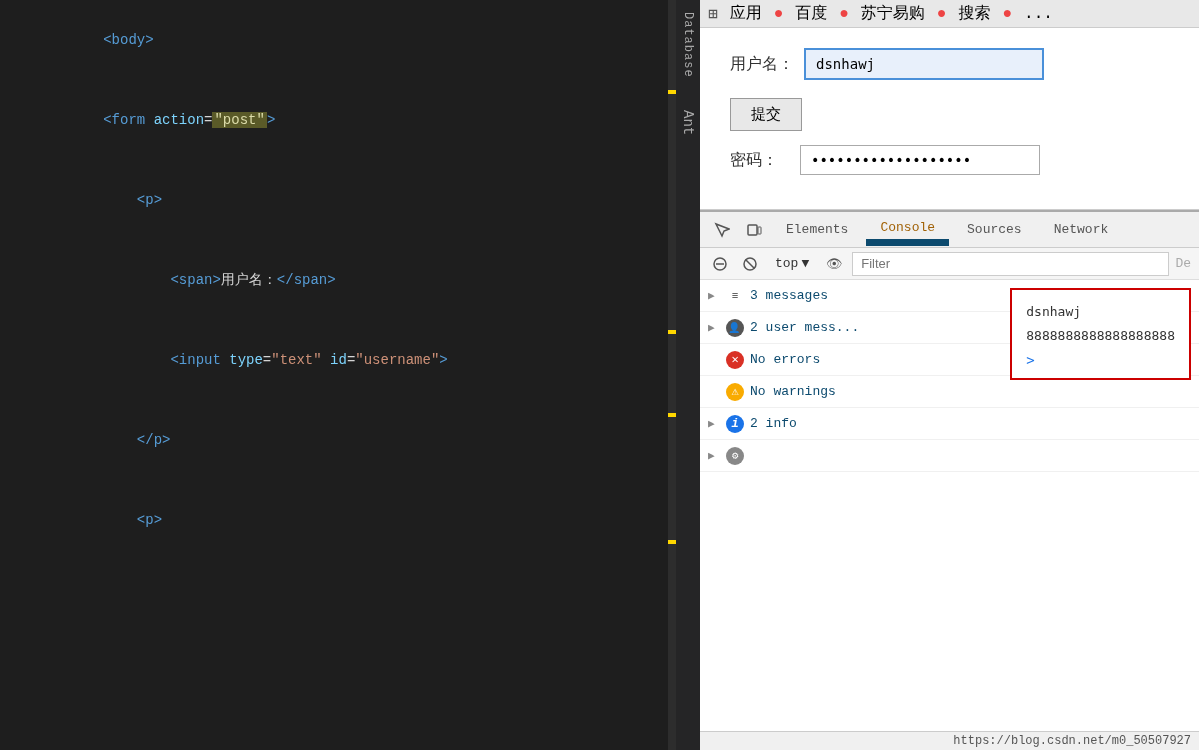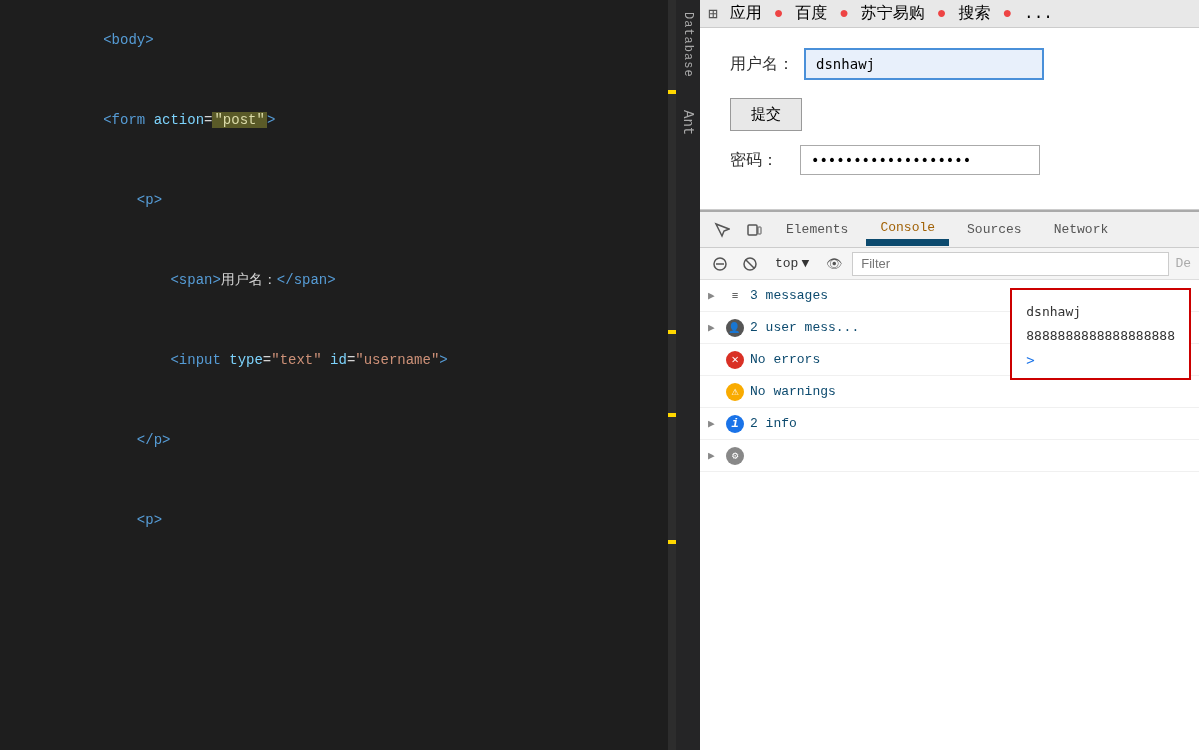--- a/index.html
+++ b/index.html
@@ -560,14 +560,17 @@
             <span class="chevron-right">&gt;</span>
           </div>
         </div>
 
       </div>
 
     </div>
 
   </div>
 
+  <div class="status-bar-right">
+    <span>https://blog.csdn.net/m0_50507927</span>
+  </div>
 
 </div>
 
 </body></html>

